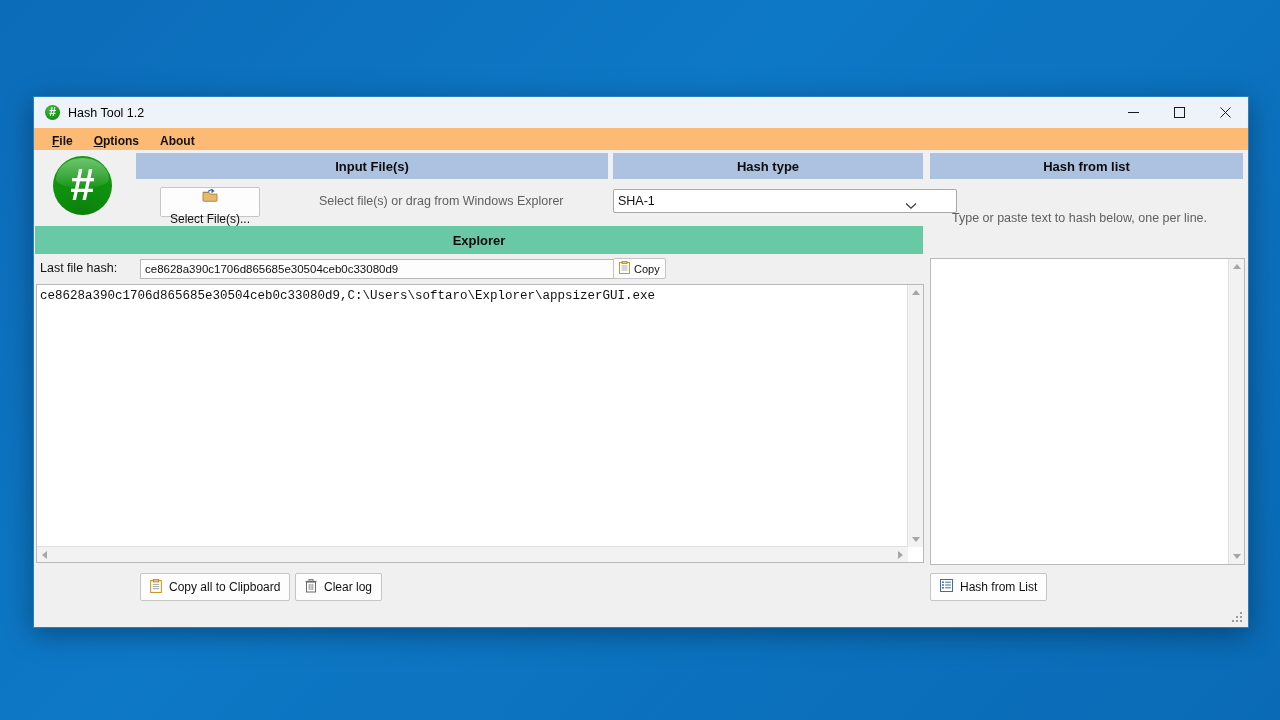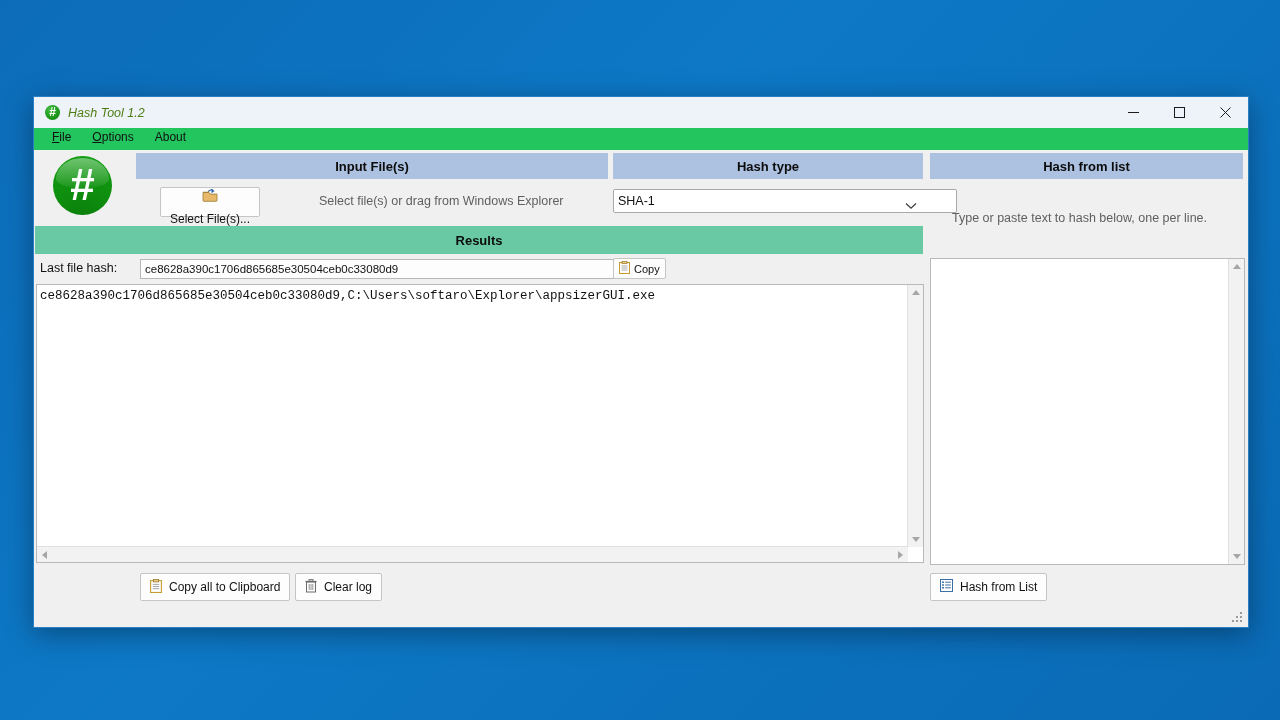--- a/index.html
+++ b/index.html
@@ -32,33 +32,33 @@
   .title-left{display:flex;align-items:center;padding-left:11px;gap:8px;}
   .title-ico{
     width:15px;height:15px;border-radius:50%;
     background:radial-gradient(circle at 35% 30%,#41bb41 0%,#1e9a1e 55%,#0f7a12 100%);
     position:relative;flex:0 0 15px;
   }
   .title-ico:after{
     content:"#";position:absolute;inset:0;color:#fff;
     font-size:12px;line-height:15px;text-align:center;font-weight:700;
   }
-  .title-text{font-size:12.5px;color:#4d7c0f;font-style:italic;}
+  .title-text{font-size:12.5px;color:#000000;}
   .wctrls{margin-left:auto;display:flex;height:31px;}
   .wbtn{
     width:46px;height:31px;display:flex;align-items:center;justify-content:center;
     color:#1b1b1b;
   }
   .wbtn svg{display:block;}
 
   
   .menubar{
-    height:22px;flex:0 0 22px;background:#22c55e;
-    display:flex;align-items:flex-start;padding-left:10px;gap:5px;
-    font-size:12px;color:#111;
+    height:22px;flex:0 0 22px;background:#fdba74;
+    display:flex;align-items:flex-end;padding-left:10px;gap:5px;
+    font-size:12px;color:#111;font-weight:bold;
   }
   .menu-item{padding:2px 8px;}
   .mnem{text-decoration:underline;}
 
   
   .client{flex:1;position:relative;background:#f0f0f0;}
 
   .logo{
     position:absolute;left:49px;top:156px;width:68px;height:60px;
   }
@@ -245,21 +245,21 @@
     <option>SHA-1</option>
   </select>
   <span class="combo-arrow">
     <svg width="12" height="8" viewBox="0 0 12 8">
           <path d="M1 1.5 6 6.2 11 1.5" fill="none" stroke="#3a3a3a" stroke-width="1.2"></path>
         </svg>
   </span>
 
   <div class="hint" id="list-hint">Type or paste text to hash below, one per line.</div>
 
-  <div id="results-bar">Results</div>
+  <div id="results-bar">Explorer</div>
 
   <div id="lastfile-label">Last file hash:</div>
   <input id="lastfile-input" readonly="" value="ce8628a390c1706d865685e30504ceb0c33080d9" style="">
 
   <div class="btn" id="copy-btn">
     <span class="ico">
       <svg width="11" height="13" viewBox="0 0 11 13">
         <rect x="0.5" y="1.5" width="10" height="11" fill="#fdfdfd" stroke="#c79a2e" stroke-width="1"></rect>
         <rect x="3" y="0.5" width="5" height="2.2" fill="#e8c87a" stroke="#9a7b32" stroke-width=".7"></rect>
         <line x1="2.5" y1="5" x2="8.5" y2="5" stroke="#8a8a8a" stroke-width=".7"></line>

